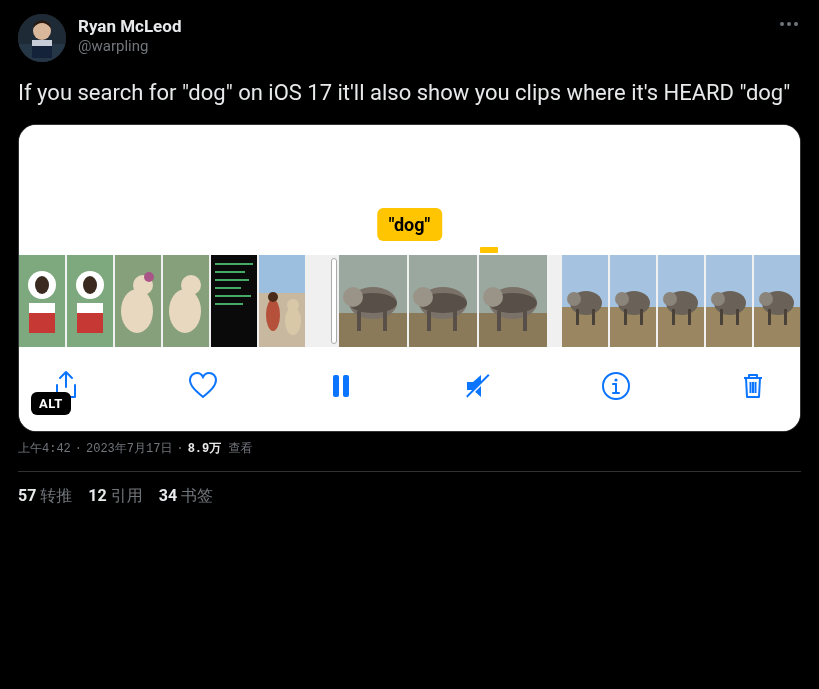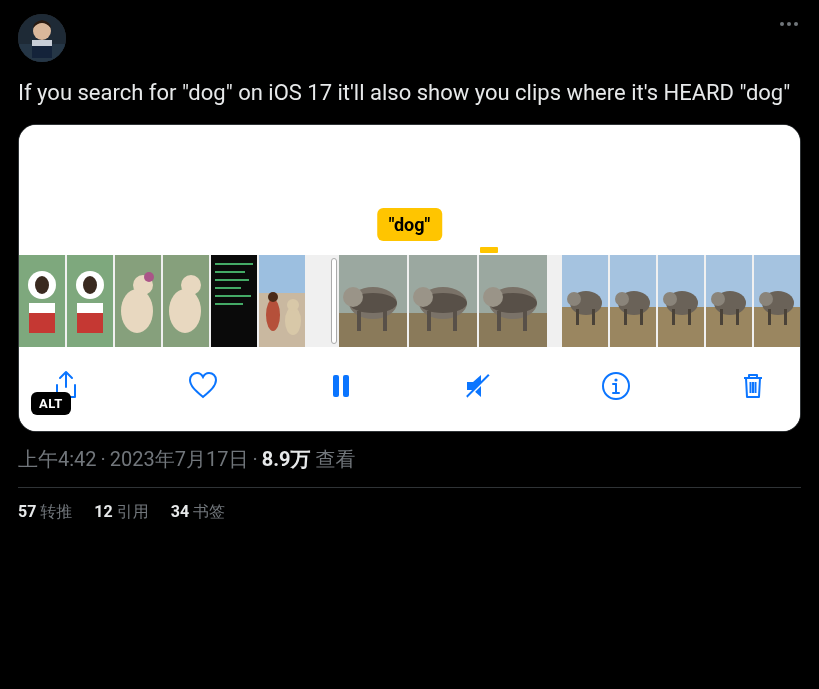--- a/index.html
+++ b/index.html
@@ -23,44 +23,48 @@
   .timeline { background: #f0f0f0; height: 92px; display: flex; align-items: stretch; gap: 0; }
   .clip-group { display: flex; gap: 2px; align-items: stretch; }
   .clip { width: 46px; height: 92px; background: #888; overflow: hidden; }
   .clip svg { width: 100%; height: 100%; display: block; }
   .gap { width: 50px; background: #f0f0f0; }
   .playhead { width: 6px; background: #fff; border: 1px solid #aaa; border-radius: 3px; margin: 3px 0; }
   .toolbar { display: flex; justify-content: space-between; align-items: center; padding: 22px 30px 28px 30px; background: #fff; }
   .tool { color: #0b75ff; cursor: pointer; }
   .tool svg { width: 34px; height: 34px; display: block; stroke: #0b75ff; fill: none; stroke-width: 2; }
   .alt-badge { position: absolute; left: 12px; bottom: 16px; background: #000; color: #fff; font-weight: 700; font-size: 13px; padding: 4px 8px; border-radius: 6px; letter-spacing: 0.5px; }
-  .meta { margin-top: 14px; color: #71767b; font-size: 20px; }
+  .meta { margin-top: 8px; color: #71767b; font-size: 12px; font-family: Liberation Mono, monospace; }
   .meta .views-count { color: #e7e9ea; font-weight: 700; }
   .sep { margin: 0 4px; }
   .divider { border-top: 1px solid #2f3336; margin-top: 14px; }
-  .stats { display: flex; gap: 22px; padding-top: 14px; color: #71767b; font-size: 16px; }
+  .stats { display: flex; gap: 16px; padding-top: 14px; color: #71767b; font-size: 16px; }
   .stats .count { color: #e7e9ea; font-weight: 700; margin-right: 4px; }
   .stats > div { cursor: pointer; }
 </style>
 </head>
 <body>
 
 <div class="tweet">
 
   <div class="header">
     <div class="avatar">
       <svg viewBox="0 0 48 48">
         <rect width="48" height="48" fill="#1e2a36"></rect>
         <rect x="0" y="30" width="48" height="18" fill="#253646"></rect>
         <circle cx="24" cy="17" r="9" fill="#d9b79a"></circle>
         <path d="M15 14 Q24 4 33 14 Q33 8 24 6 Q15 8 15 14 Z" fill="#2a1a10"></path>
         <rect x="14" y="26" width="20" height="18" fill="#14233a"></rect>
         <rect x="14" y="26" width="20" height="6" fill="#c7cdd6"></rect>
       </svg>
     </div>
+    <div class="names">
+      <div class="display-name">Ryan McLeod</div>
+      <div class="handle">@warpling</div>
+    </div>
   </div>
 
   <div class="more">
     <svg viewBox="0 0 24 24">
         <circle cx="5" cy="12" r="2" fill="#71767b"></circle>
         <circle cx="12" cy="12" r="2" fill="#71767b"></circle>
         <circle cx="19" cy="12" r="2" fill="#71767b"></circle>
       </svg>
   </div>
 

